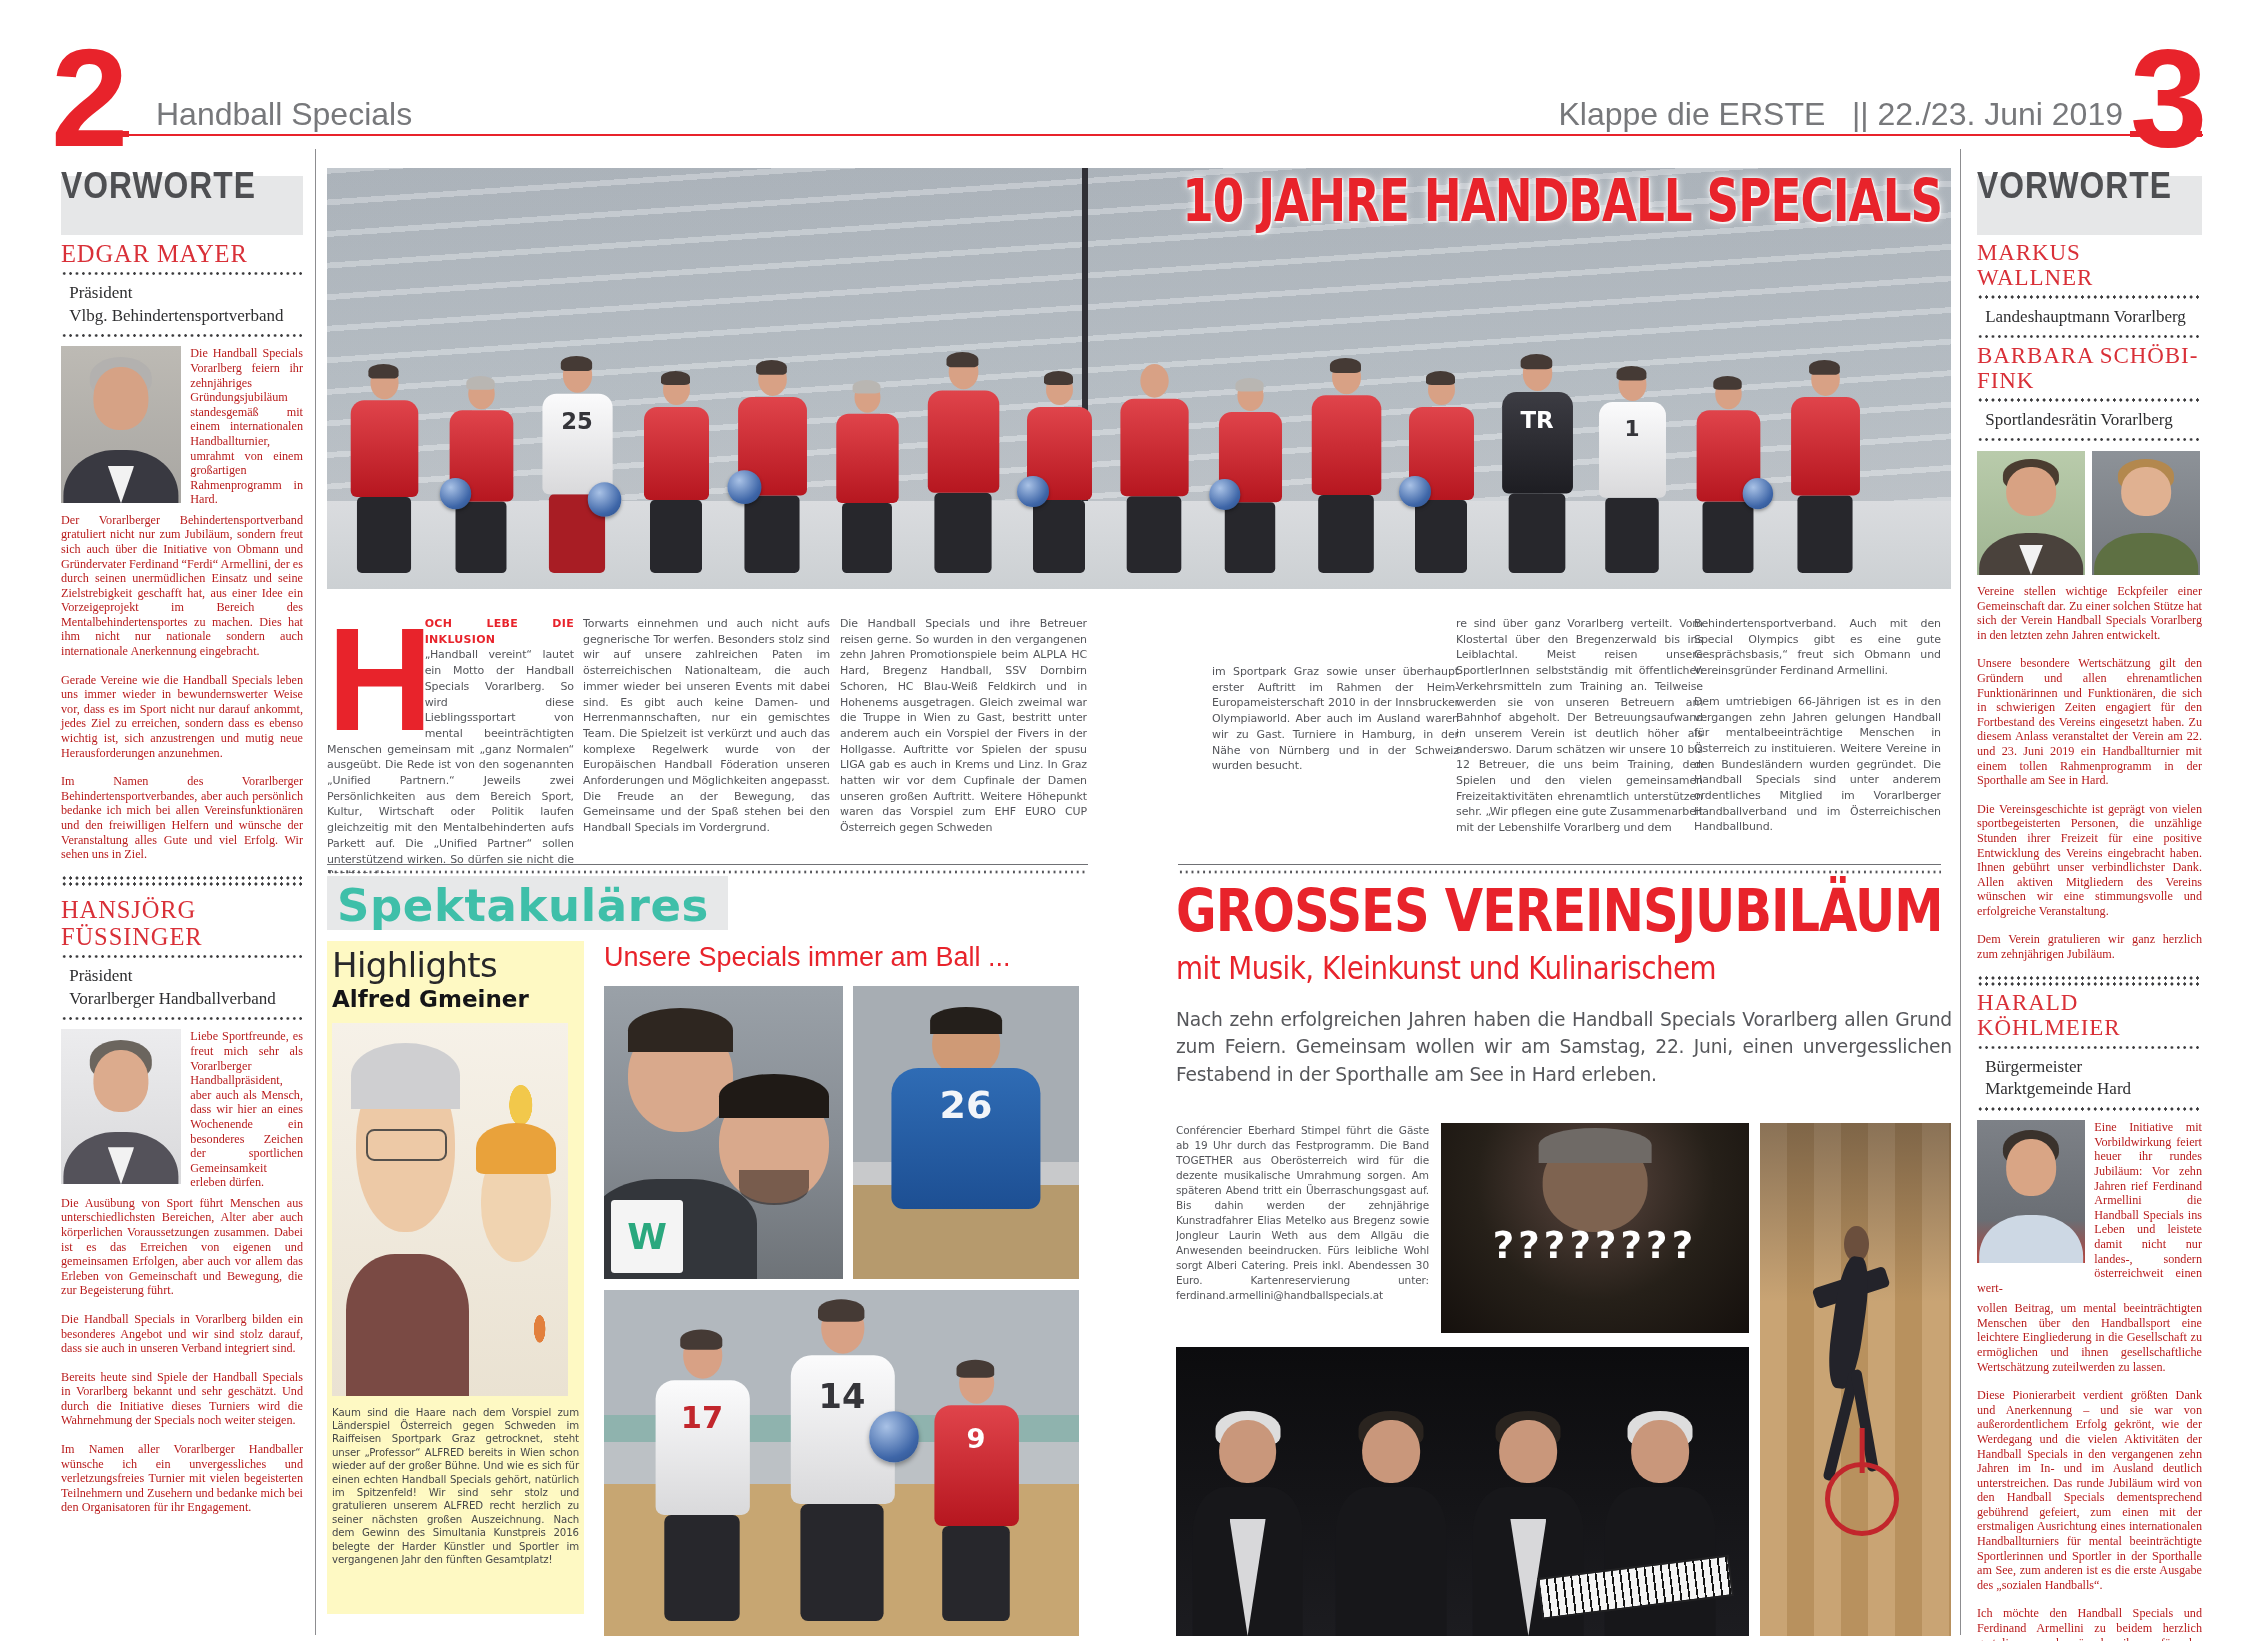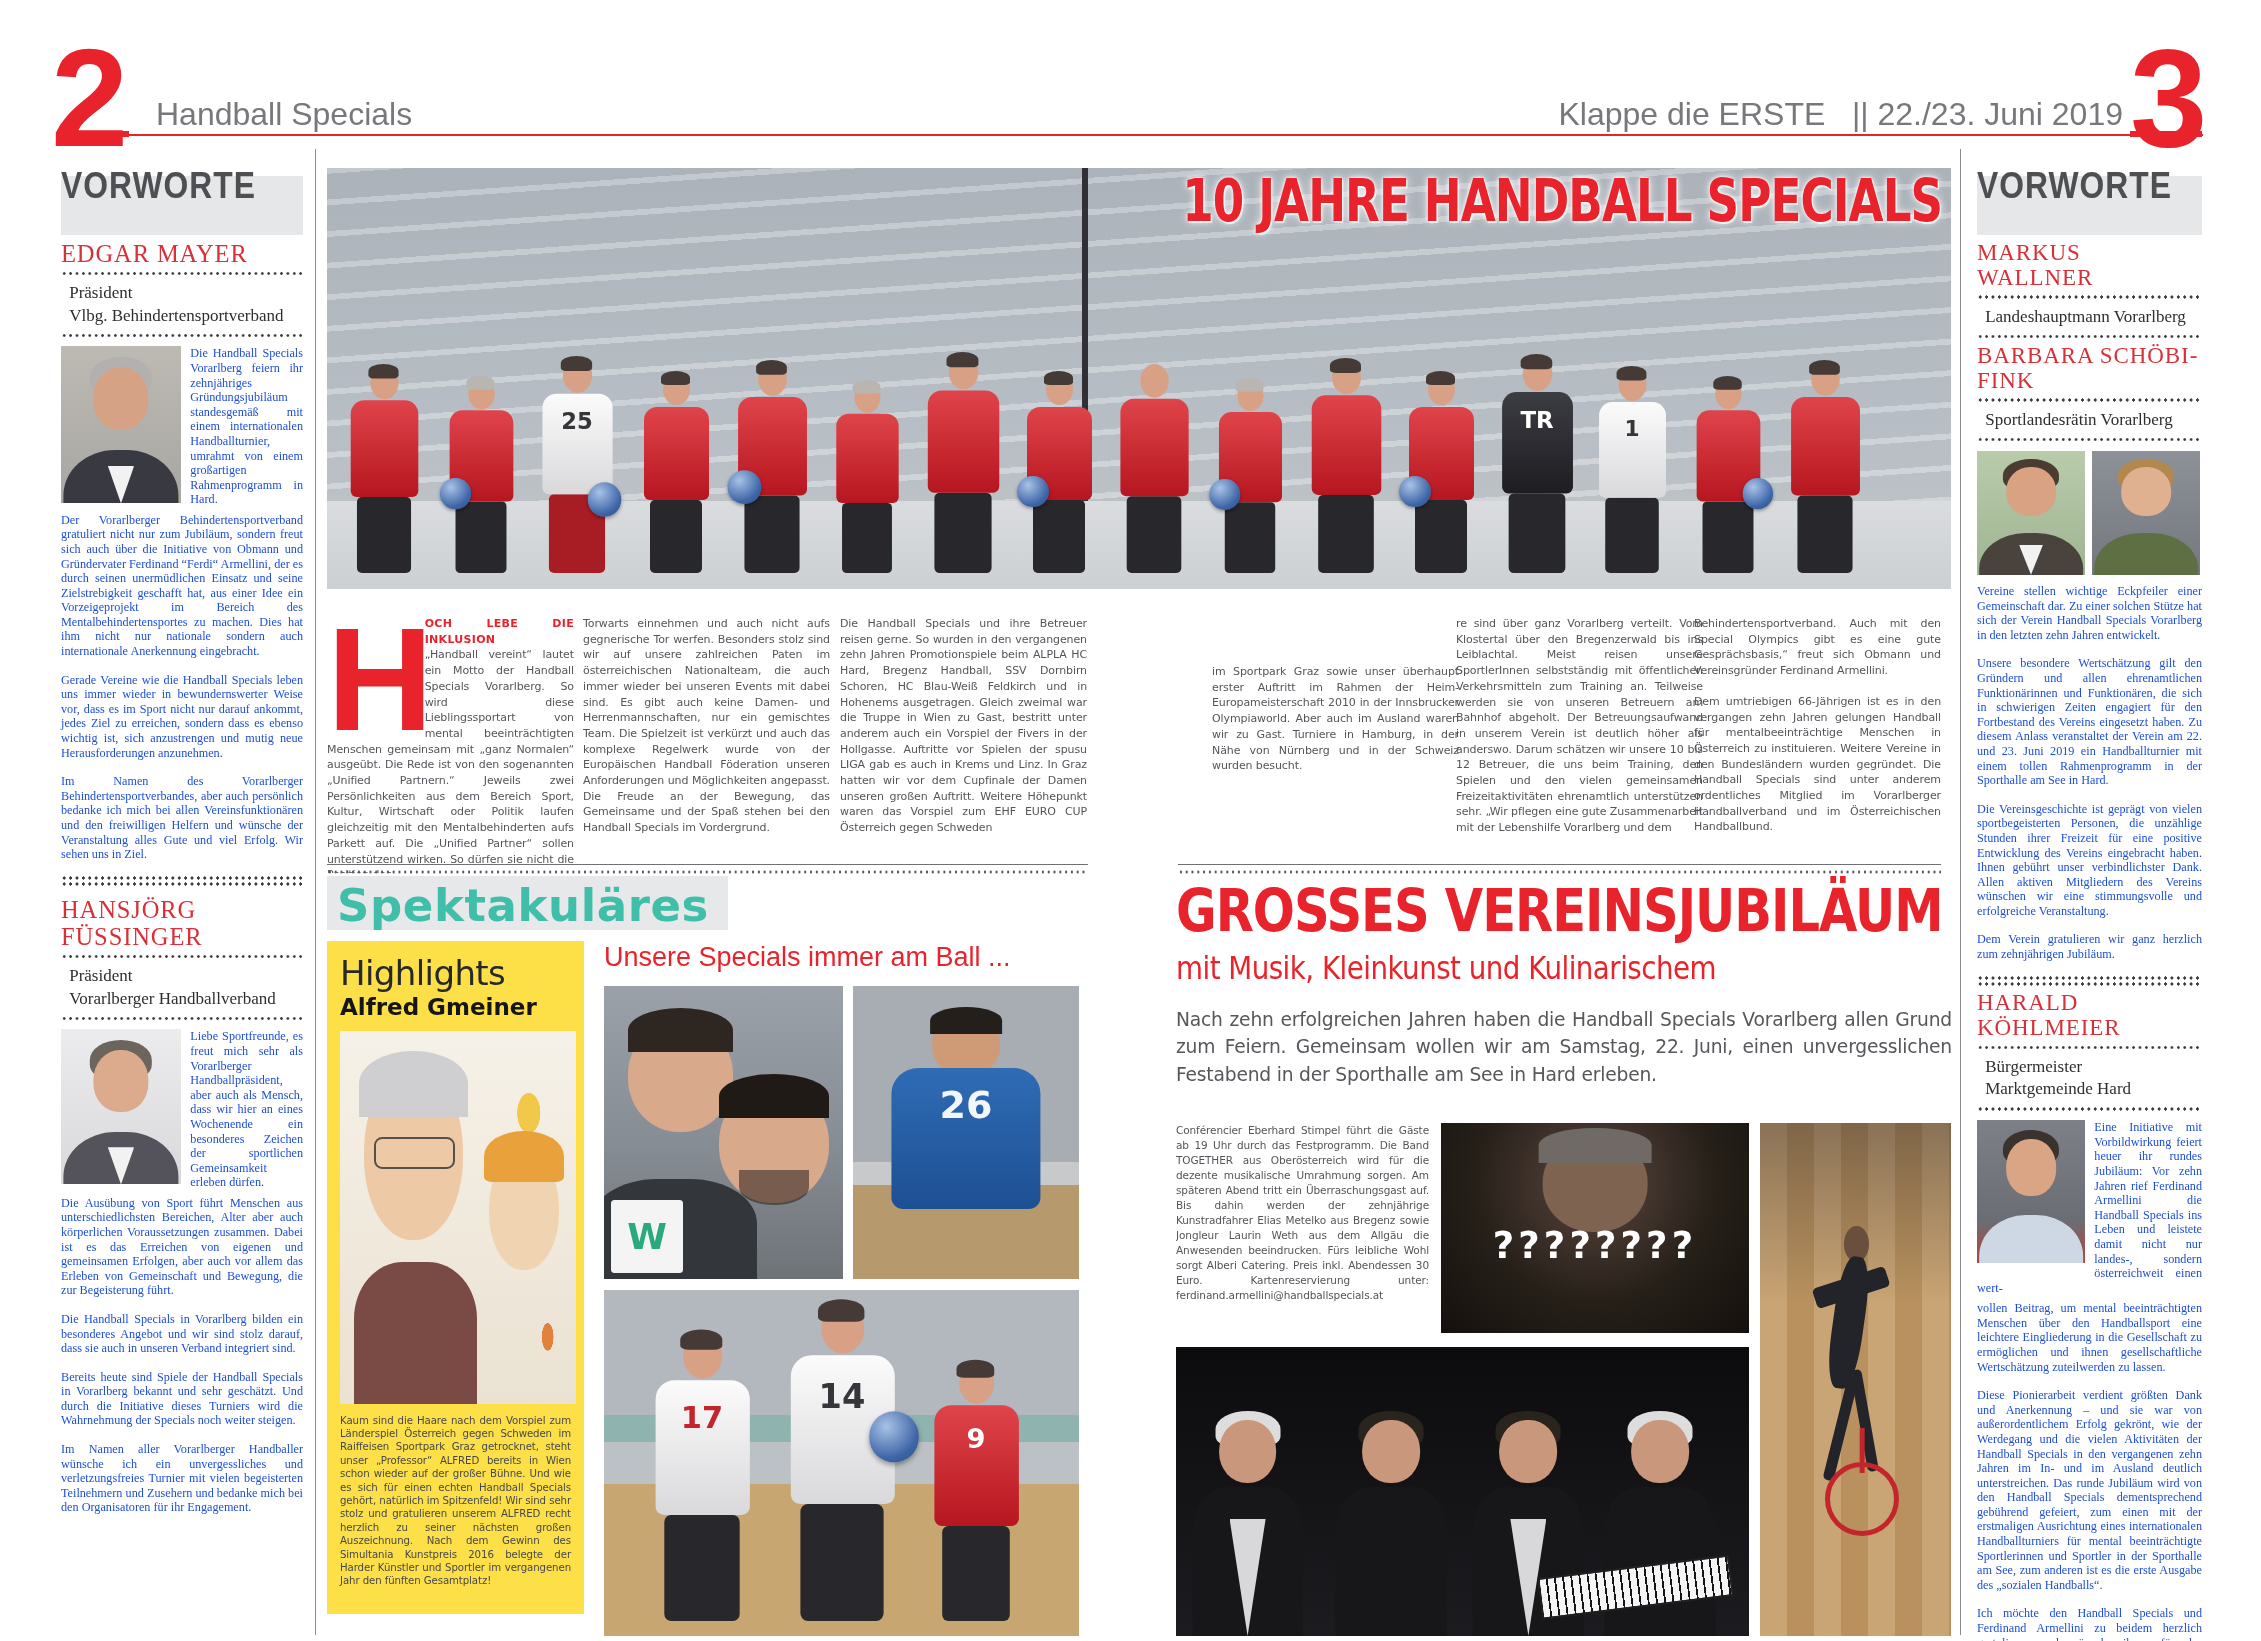--- a/index.html
+++ b/index.html
@@ -31,21 +31,21 @@
   .author::after{content:"";display:block;clear:both;}
   .a-name{font:400 24.5px/1.08 "Liberation Serif",serif;color:#d93038;letter-spacing:0.9px;margin:5.8px 0 4.7px;}
   #col-right .a-name{font-size:23px;}
   .dots{height:3.5px;margin:4.7px 0;background:radial-gradient(circle,#3c3c3e 1.3px,transparent 1.6px) left center/6.4px 3.5px repeat-x;}
   .dots2{height:10px;margin:5.8px 0;
      background:radial-gradient(circle,#3c3c3e 1.3px,transparent 1.6px) left top/6.4px 3.5px repeat-x,
                 radial-gradient(circle,#3c3c3e 1.3px,transparent 1.6px) left bottom/6.4px 3.5px repeat-x;}
   .roles{font:400 17px/1.3 "Liberation Serif",serif;color:#2e2e30;padding:2.3px 0 2.3px 8.2px;}
   .media{margin:9.3px 0 3.5px;}
   .media .photo{float:left;margin:0 9.3px 3.5px 0;}
-  .sbody p{font:400 12.2px/14.6px "Liberation Serif",serif;color:#1d4ed8;text-align:justify;margin:0 0 14px;}
+  .sbody p{font:400 12.2px/14.6px "Liberation Serif",serif;color:#b91c1c;text-align:justify;margin:0 0 14px;}
   .sbody p.intro{margin-bottom:5.8px;}
   .sbody p.clear{clear:both;}
 
   
   .photo{position:relative;overflow:hidden;background:#9a9a9e;}
   .portrait .ph-hair{position:absolute;left:50%;transform:translateX(-50%);top:7%;width:52%;height:26%;
                      border-radius:50% 50% 40% 40%;background:var(--hair,#8a8a8a);}
   .portrait .ph-head{position:absolute;left:50%;transform:translateX(-50%);top:13%;width:46%;height:40%;
                      border-radius:48% 48% 46% 46%;background:var(--skin,#d9a98c);}
   .portrait .ph-body{position:absolute;left:50%;transform:translateX(-50%);bottom:-2%;width:96%;height:36%;
@@ -88,21 +88,21 @@
   .dropcap{float:left;width:86px;margin:5.8px 11.7px 0 0;color:#e8232b;font:700 147px/.78 "Liberation Sans",sans-serif;}
   .leadin{color:#e8232b;font-weight:700;letter-spacing:0.3px;}
   .rule-solid{position:absolute;height:1.2px;background:#6f7074;}
   .rule-dots{position:absolute;height:3.5px;background:radial-gradient(circle,#55555a 1.2px,transparent 1.5px) left center/5.8px 3.5px repeat-x;}
   #rs-l{left:327px;top:864px;width:761px;} #rd-l{left:327px;top:870px;width:761px;}
   #rs-r{left:1178px;top:864px;width:763px;} #rd-r{left:1178px;top:870px;width:763px;}
 
   
   #spk-band{position:absolute;left:327px;top:876px;width:401px;height:54px;background:#e7e8e9;}
   #spk-title{position:absolute;left:337px;top:883px;font:700 45px/1 "DejaVu Sans",sans-serif;color:#3fbfa9;letter-spacing:0.6px;}
-  #hl-box{position:absolute;left:327px;top:941px;width:257px;height:673px;background:#fde047;box-sizing:border-box;padding:13px;}
+  #hl-box{position:absolute;left:327px;top:941px;width:257px;height:673px;background:#fef9c3;box-sizing:border-box;padding:5px;}
   .hl-title{font:400 34px/1.15 "DejaVu Sans",sans-serif;color:#28282a;letter-spacing:-0.6px;}
   .hl-author{font:700 23px/1.15 "DejaVu Sans",sans-serif;color:#151517;margin-top:1.2px;}
   #hl-painting{width:236px;height:373px;margin-top:10.5px;position:relative;overflow:hidden;
      background:radial-gradient(closest-side at 80% 22%,#f2c84b 0 24%,transparent 25%),
                 radial-gradient(closest-side at 16% 88%,#7fae4e 0 30%,transparent 31%),
                 radial-gradient(closest-side at 88% 82%,#e2803d 0 20%,transparent 21%),
                 linear-gradient(180deg,#f6f1e8,#eae2d2);}
   .pg-face1{position:absolute;left:10%;top:10%;width:42%;height:46%;border-radius:48%;background:#edc9a6;}
   .pg-face1::before{content:"";position:absolute;top:-10%;left:-5%;width:110%;height:38%;border-radius:50% 50% 0 0;background:#cfcfd1;}
   .pg-face1::after{content:"";position:absolute;top:40%;left:10%;width:78%;height:16%;border:2.9px solid #54504c;border-radius:8.2px;}

